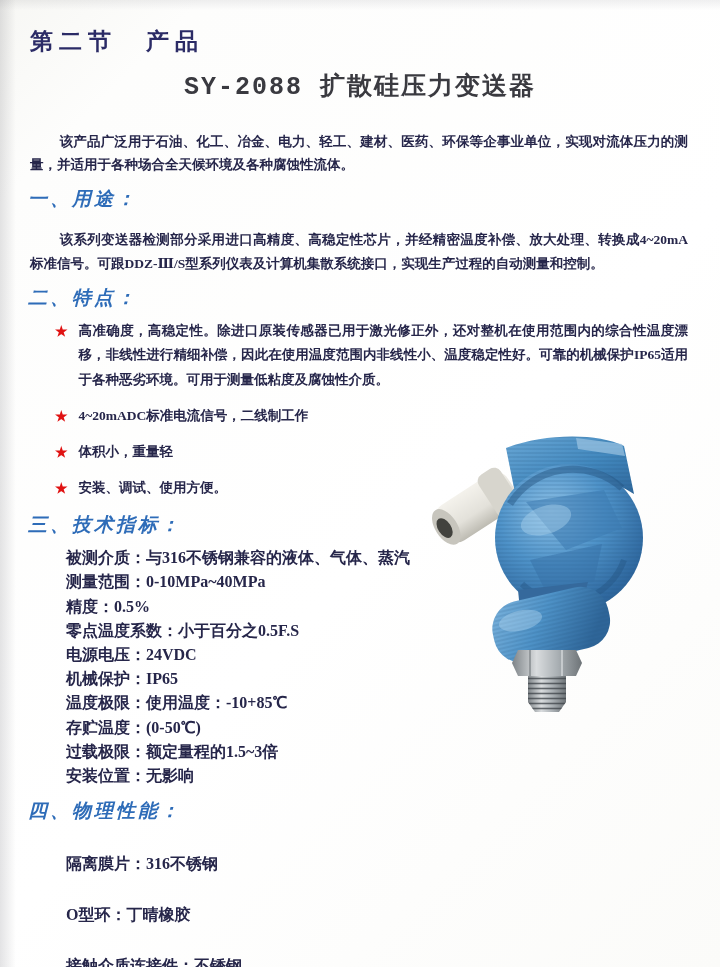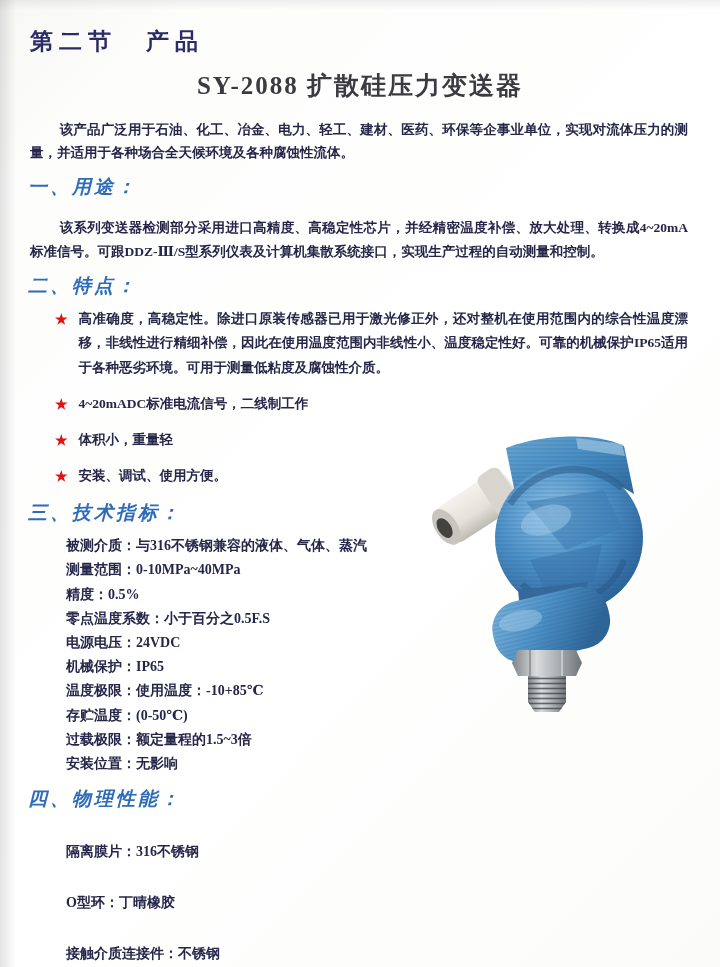--- a/index.html
+++ b/index.html
@@ -21,22 +21,22 @@
     content:"";position:absolute;left:0;top:0;right:0;height:10px;
     background:linear-gradient(to bottom,rgba(60,60,70,0.08),rgba(60,60,70,0));
     pointer-events:none;
   }
   .section-title{
     margin:26px 0 0 30px;
     font-size:23px;font-weight:bold;color:#2b2b66;
     letter-spacing:6px;
   }
   .product-title{
-    margin:12px 0 16px 0;text-align:center;
-    font-family:Liberation Serif, serif;
+    margin:12px 0 28px 0;text-align:center;
+    font-family:Liberation Mono, monospace;
     font-size:25px;font-weight:bold;color:#3a3a40;letter-spacing:2px;
   }
   p.body-par{
     margin:16px 32px 6px 30px;
     font-size:13.5px;font-weight:600;line-height:1.72;
     text-align:justify;color:#26264a;
   }
   .indent{text-indent:2.2em;}
   .blue-head{
     margin:10px 0 8px 28px;
@@ -44,21 +44,21 @@
     color:#2e6cb8;letter-spacing:3px;
   }
   ul.features{list-style:none;margin:2px 0 4px 0;padding:0;}
   ul.features li{
     display:flex;align-items:flex-start;gap:11px;
     margin:0 32px 11px 55px;
     font-size:13.5px;font-weight:600;line-height:1.82;text-align:justify;
   }
   ul.features .star{color:#e01212;font-size:14px;line-height:1.8;flex:0 0 auto;}
   ul.specs{list-style:none;margin:2px 0 0 66px;padding:0;}
-  ul.specs li{font-size:14px;font-weight:600;}
+  ul.specs li{font-size:16px;font-weight:600;font-family:Liberation Serif, serif;}
   ul.specs.tech{width:372px;}
   ul.specs.tech li{line-height:24.2px;}
   ul.specs.phys li{line-height:23px;margin-top:28px;}
   ul.specs .lab{color:#26264a;}
   ul.specs .val{color:#26264a;}
   figure.device{
     position:absolute;left:426px;top:432px;width:256px;height:284px;margin:0;
   }
 </style>
 </head>

